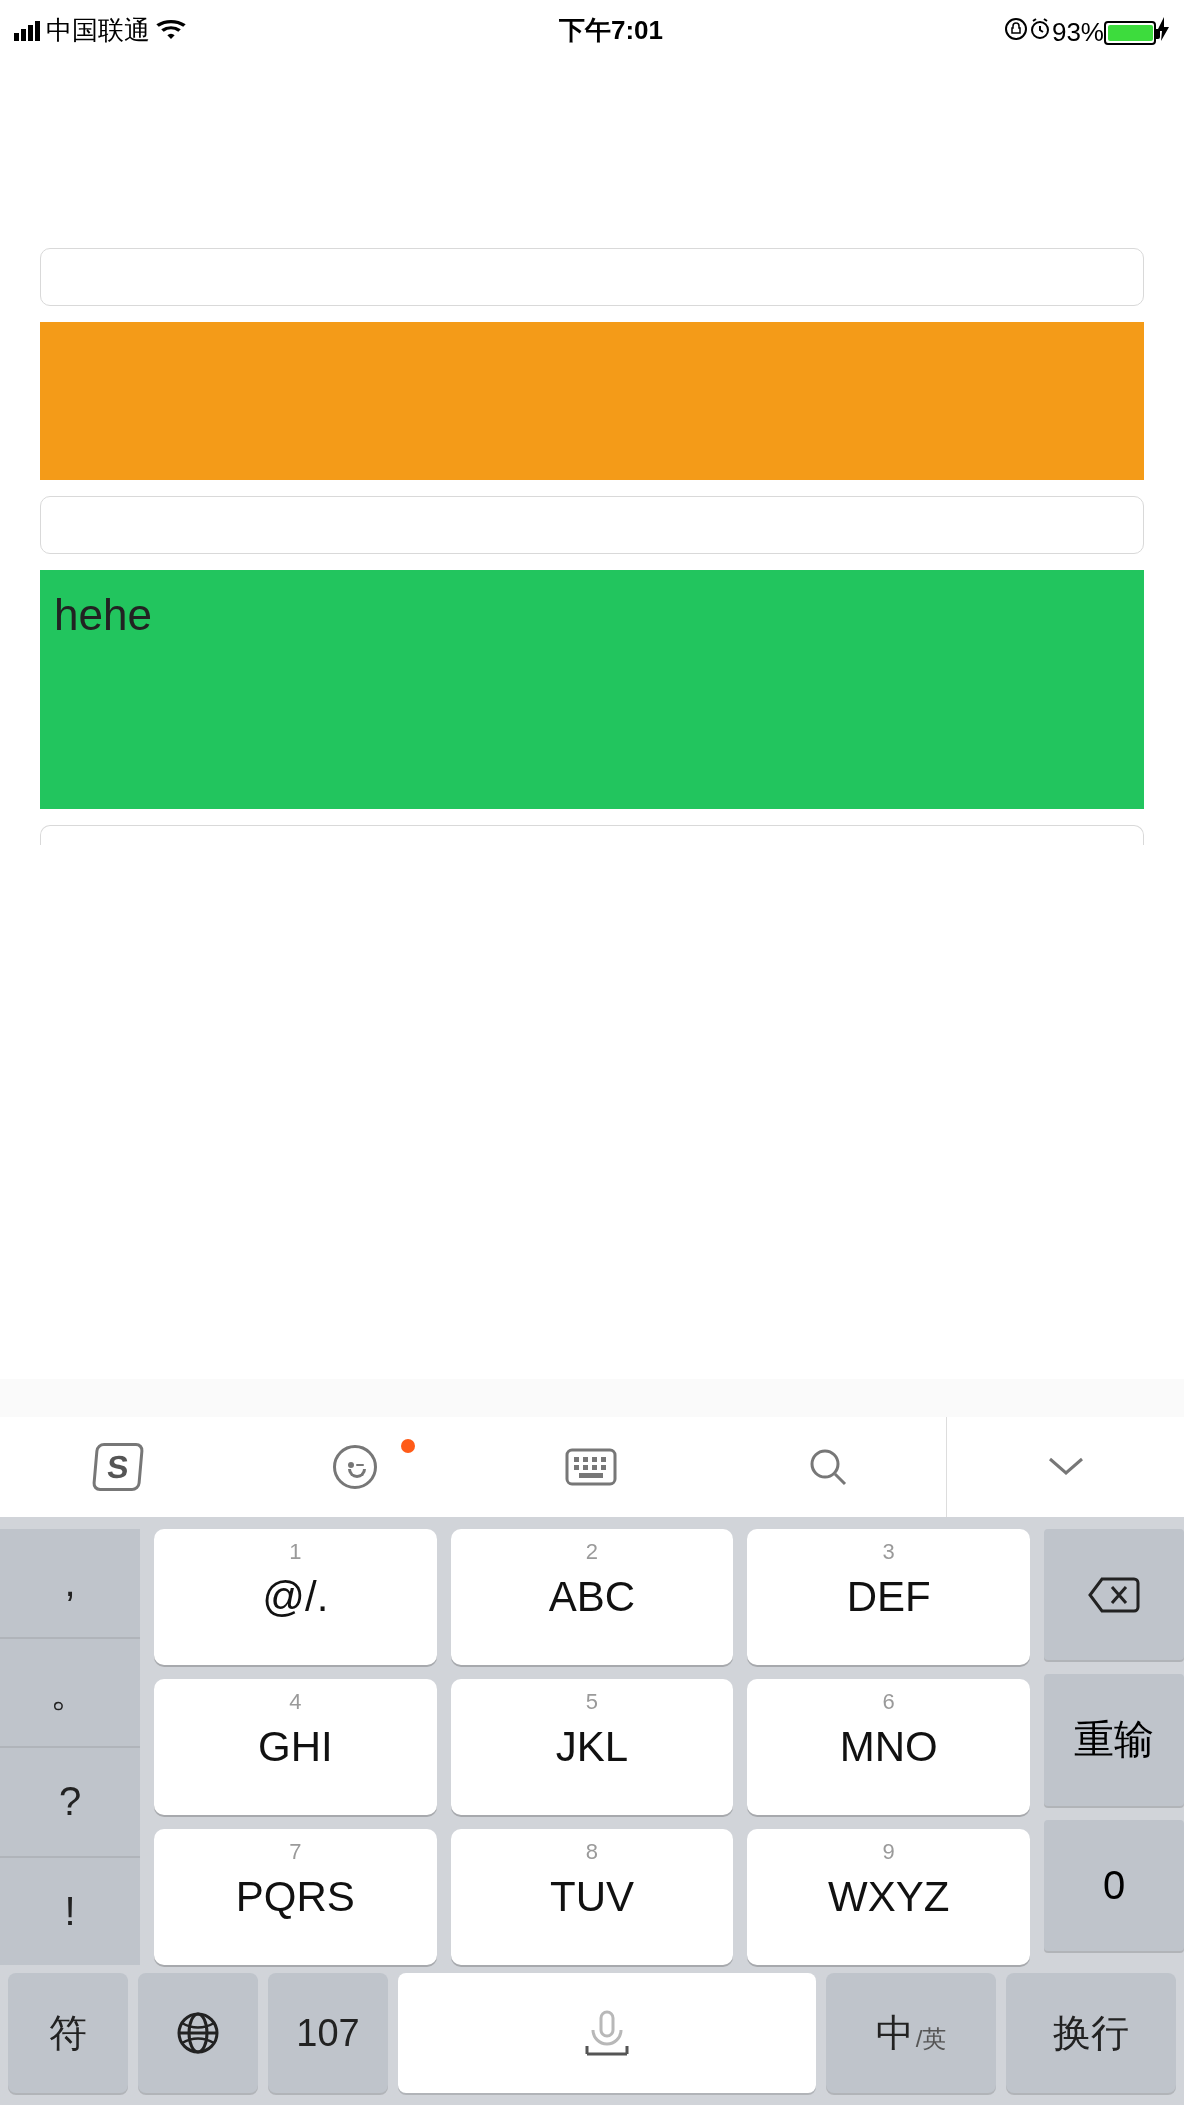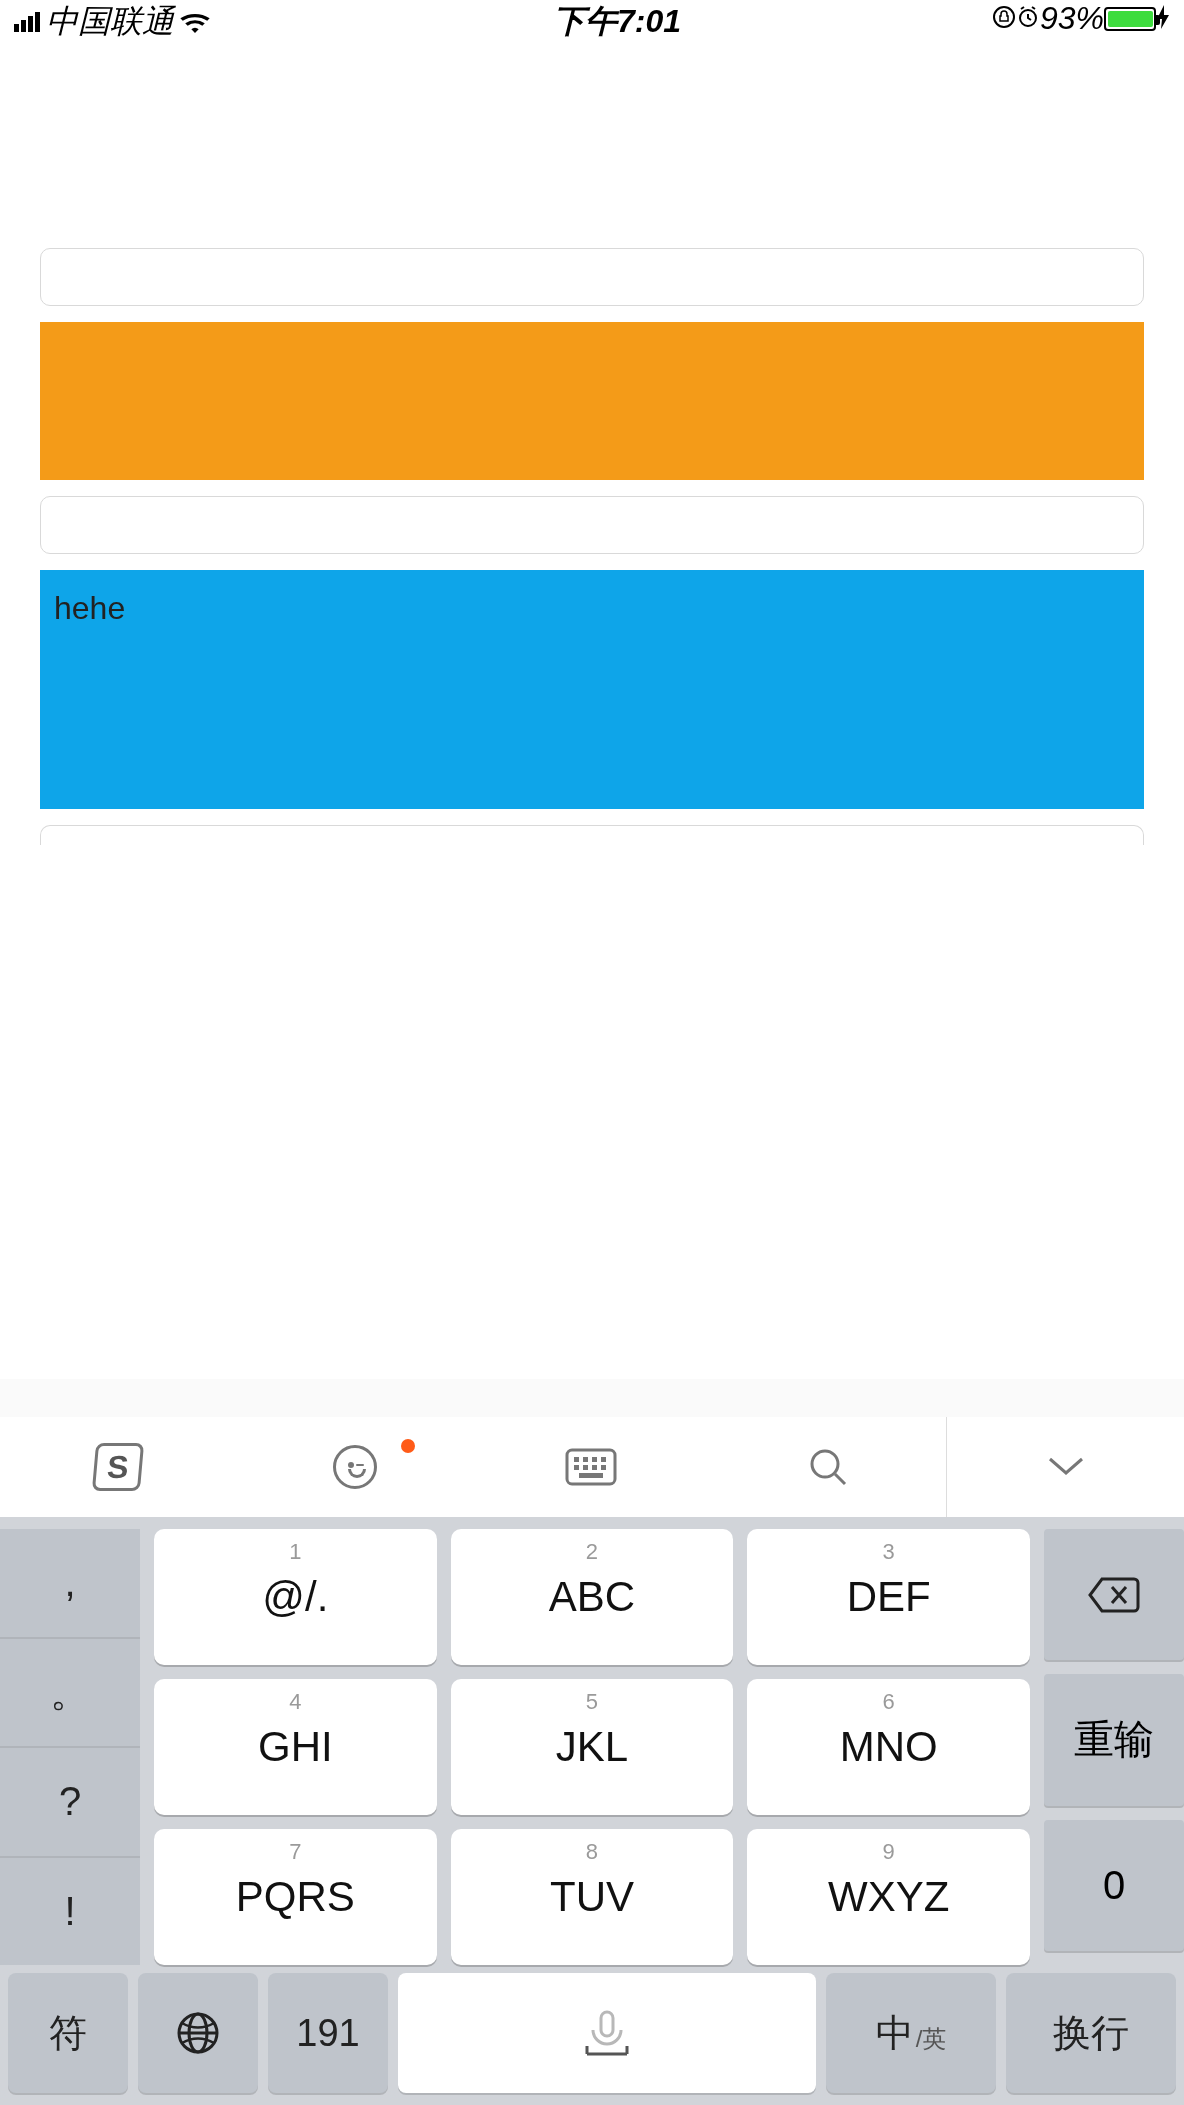--- a/index.html
+++ b/index.html
@@ -8,27 +8,26 @@
       height: 2105px;
       font-family: -apple-system, "Helvetica Neue", Arial, sans-serif;
       background: #fff;
       position: relative;
       overflow: hidden;
     }
     
     .status-bar {
       height: 48px;
       display: flex;
-      align-items: flex-start;
+      align-items: flex-end;
       justify-content: space-between;
       padding: 0 14px;
-      font-size: 32px;
+      font-size: 26px;
       font-weight: 500;
       color: #000;
-      font-style: italic;
     }
     .status-left { display: flex; align-items: center; gap: 6px; }
     .status-right { display: flex; align-items: center; }
     .signal-bars { display: inline-flex; align-items: flex-end; gap: 2px; }
     .signal-bars span { width: 5px; background: #000; display: inline-block; }
     .signal-bars span:nth-child(1){height:8px;}
     .signal-bars span:nth-child(2){height:12px;}
     .signal-bars span:nth-child(3){height:16px;}
     .signal-bars span:nth-child(4){height:20px;}
     .wifi-icon svg { width: 30px; height: 22px; }
@@ -56,23 +55,23 @@
       border: 1px solid #d9d9d9;
       border-radius: 10px;
       background: #fff;
     }
     .orange-block {
       height: 158px;
       background: #f49b18;
     }
     .yellow-block {
       height: 239px;
-      background: #0ea5e9;
+      background: #22c55e;
       padding: 20px 14px;
-      font-size: 32px;
+      font-size: 44px;
       color: #222;
     }
     .field-outline.partial {
       height: 20px;
       border-bottom: none;
       border-radius: 10px 10px 0 0;
     }
     
     .keyboard {
       position: absolute;
@@ -341,21 +340,21 @@
   <div class="kb-bottom">
     <div class="bkey">符</div>
     <div class="bkey">
       <svg width="46" height="46" viewBox="0 0 46 46">
           <circle cx="23" cy="23" r="19" fill="none" stroke="#222" stroke-width="3"></circle>
           <ellipse cx="23" cy="23" rx="9" ry="19" fill="none" stroke="#222" stroke-width="3"></ellipse>
           <line x1="4" y1="23" x2="42" y2="23" stroke="#222" stroke-width="3"></line>
           <path d="M7 13c10 6 22 6 32 0M7 33c10-6 22-6 32 0" fill="none" stroke="#222" stroke-width="2.5"></path>
         </svg>
     </div>
-    <div class="bkey">191</div>
+    <div class="bkey">107</div>
     <div class="bkey space">
       <svg width="60" height="50" viewBox="0 0 60 50">
           <rect x="24" y="4" width="12" height="24" rx="6" fill="none" stroke="#b8b8b8" stroke-width="3"></rect>
           <path d="M16 22a14 14 0 0028 0" fill="none" stroke="#b8b8b8" stroke-width="3"></path>
           <path d="M10 46h40" stroke="#555" stroke-width="3"></path>
           <path d="M10 46v-8M50 46v-8" stroke="#555" stroke-width="3"></path>
         </svg>
     </div>
     <div class="bkey">
       <span>中</span>

